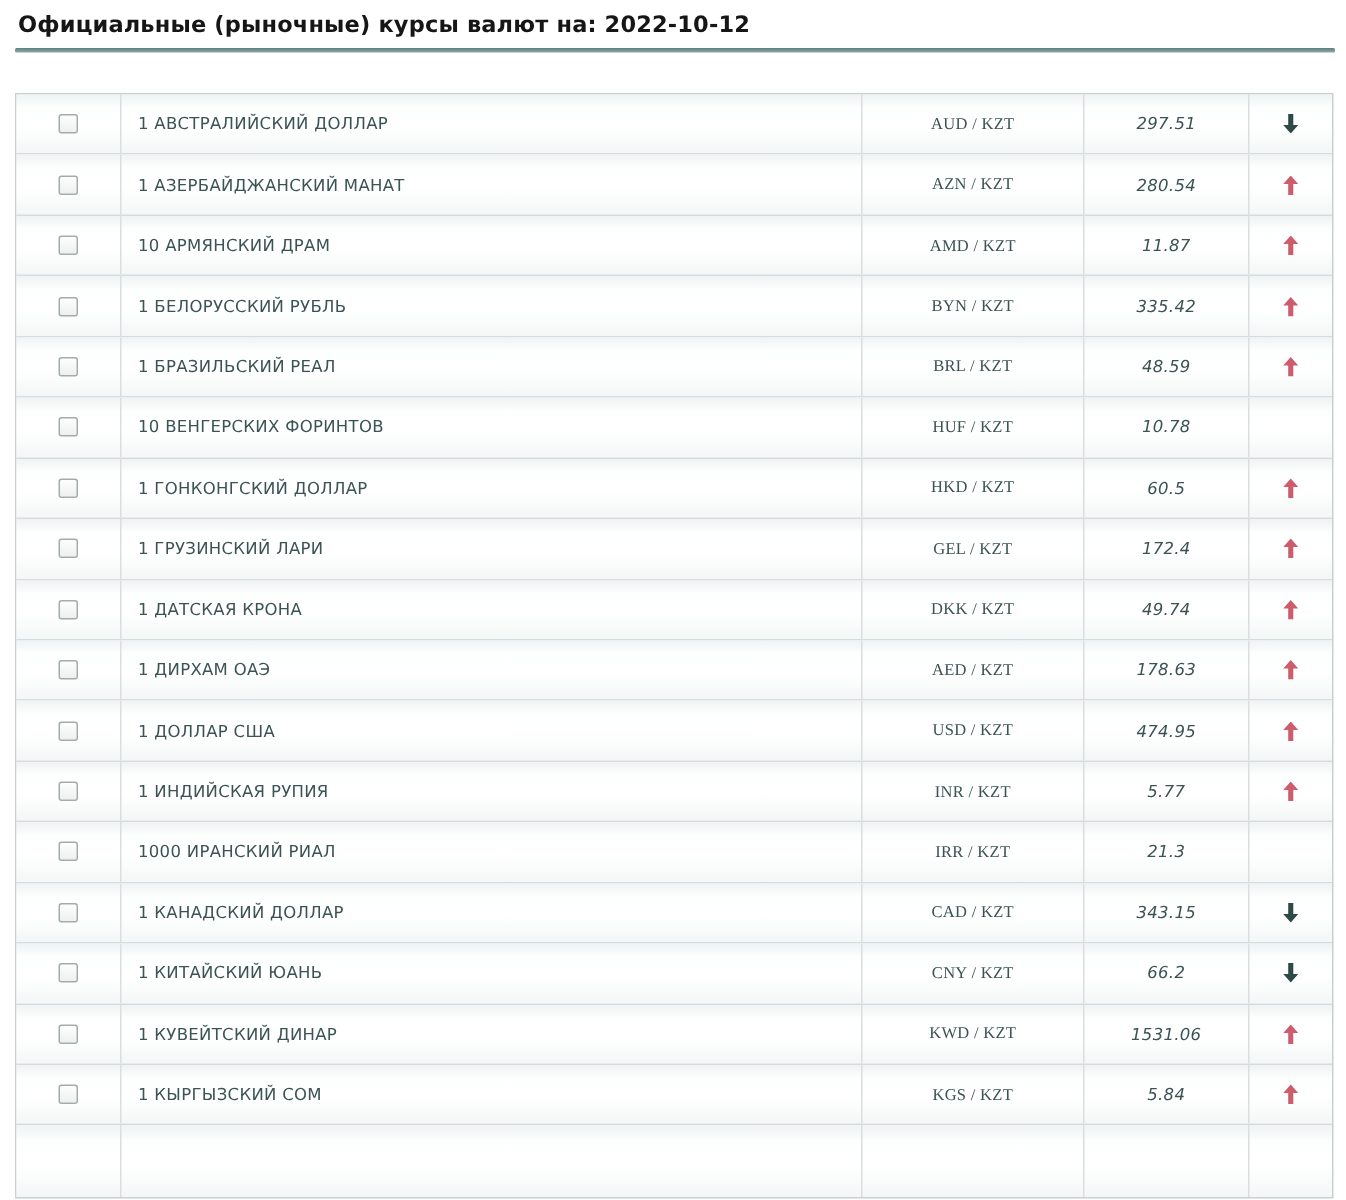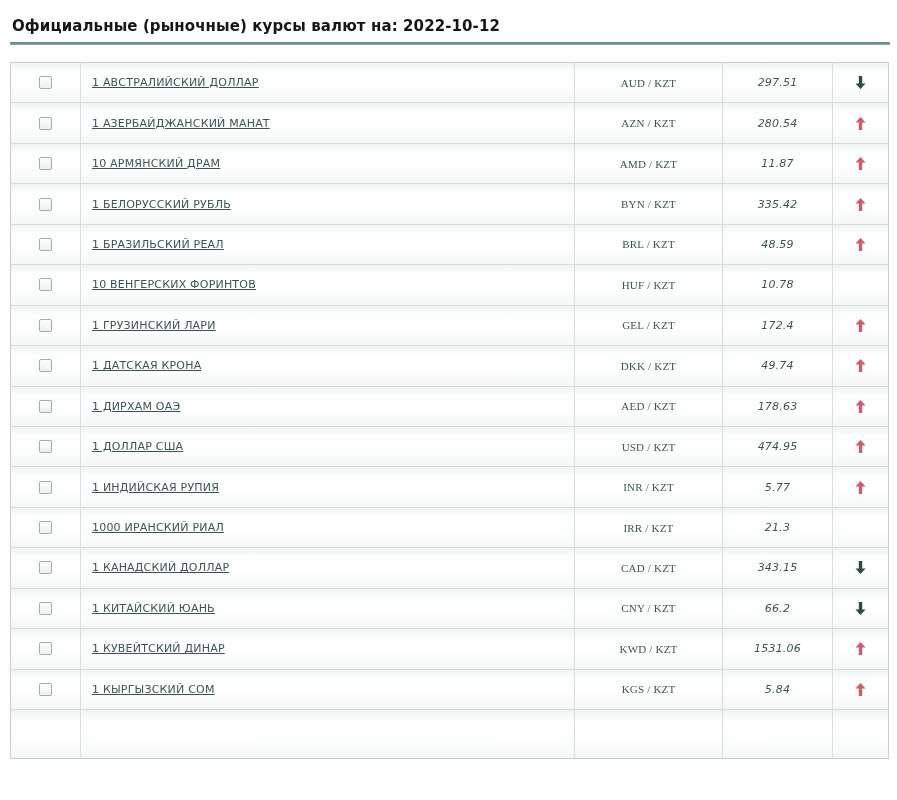--- a/index.html
+++ b/index.html
@@ -2,21 +2,21 @@
 <html style="--up: #cd5c6d; --down: #2d4a47; --text: #3c5353; --rule-dark: #5e7f7f; --rule-light: #8fa8a8;"><head>
 <meta charset="utf-8">
 <style>
   * { margin: 0; padding: 0; box-sizing: border-box; }
   html, body {
     width: 897px; height: 800px;
     overflow: hidden;
     background: #ffffff;
     font-family: "DejaVu Sans", "Liberation Sans", sans-serif;
   }
-  .header { padding: 17px 12px 0 12px; }
+  .header { padding: 7px 12px 0 12px; }
   .page-title {
     font-size: 15px;
     font-weight: bold;
     color: #161616;
     letter-spacing: 0.1px;
   }
   .accent-rule {
     margin: 7px 7px 0 10px;
     height: 3px;
     background: linear-gradient(180deg, var(--rule-dark, #5e7f7f), var(--rule-light, #8fa8a8));
@@ -46,21 +46,20 @@
   }
   .c-check {
     width: 70px;
     justify-content: center;
     border-right: 1px solid #d9dede;
   }
   .c-name {
     flex: 1;
     padding-left: 11px;
     text-transform: uppercase;
-    text-decoration: underline;
   }
   .c-pair {
     width: 148px;
     justify-content: center;
     border-left: 1px solid #d9dede;
     font-family: Liberation Serif, serif;
   }
   .c-rate {
     width: 110px;
     justify-content: center;
@@ -179,20 +178,35 @@
       <div class="checkbox"></div>
     </div>
     <div class="cell c-name">10 ВЕНГЕРСКИХ ФОРИНТОВ</div>
     <div class="cell c-pair">HUF / KZT</div>
     <div class="cell c-rate">10.78</div>
     <div class="cell c-trend">
       
     </div>
   </div>
 
+  <div class="rate-row">
+    <div class="cell c-check">
+      <div class="checkbox"></div>
+    </div>
+    <div class="cell c-name">1 ГОНКОНГСКИЙ ДОЛЛАР</div>
+    <div class="cell c-pair">HKD / KZT</div>
+    <div class="cell c-rate">60.5</div>
+    <div class="cell c-trend">
+      <span class="trend-icon up">
+        <svg viewBox="0 0 10 13" xmlns="http://www.w3.org/2000/svg">
+              <path d="M5 0 L10 5.6 L6.7 5.6 L6.7 13 L3.3 13 L3.3 5.6 L0 5.6 Z"></path>
+            </svg>
+      </span>
+    </div>
+  </div>
 
   <div class="rate-row">
     <div class="cell c-check">
       <div class="checkbox"></div>
     </div>
     <div class="cell c-name">1 ГРУЗИНСКИЙ ЛАРИ</div>
     <div class="cell c-pair">GEL / KZT</div>
     <div class="cell c-rate">172.4</div>
     <div class="cell c-trend">
       <span class="trend-icon up">

